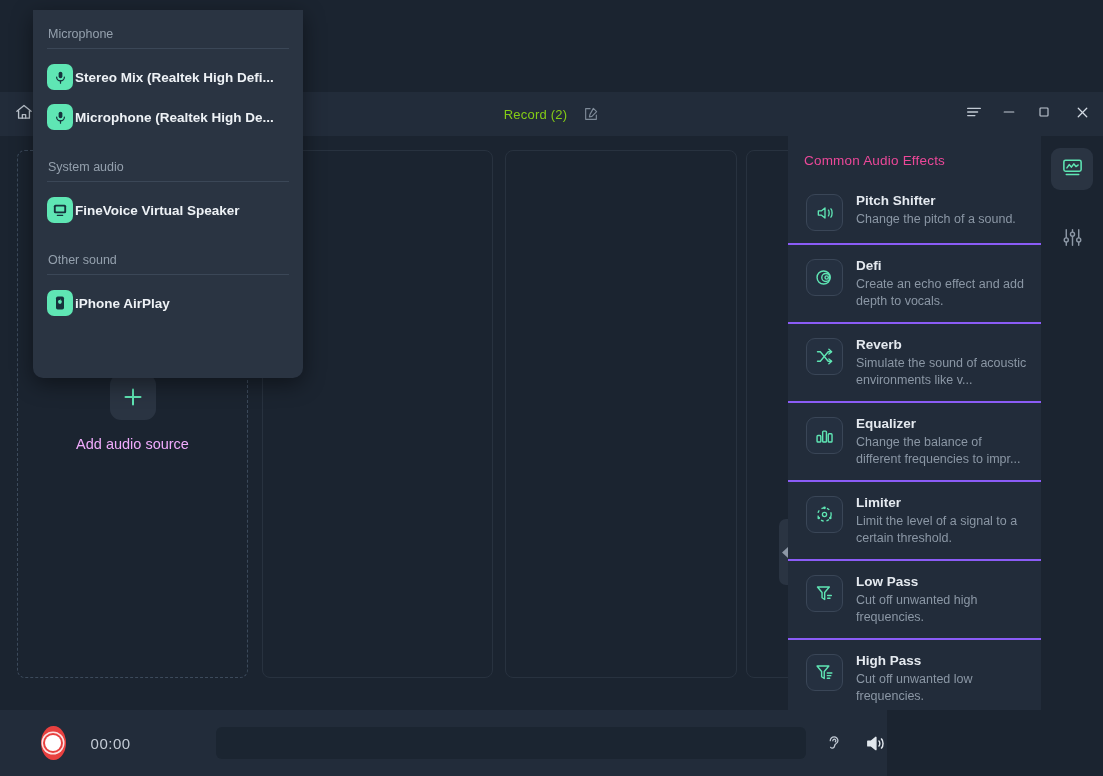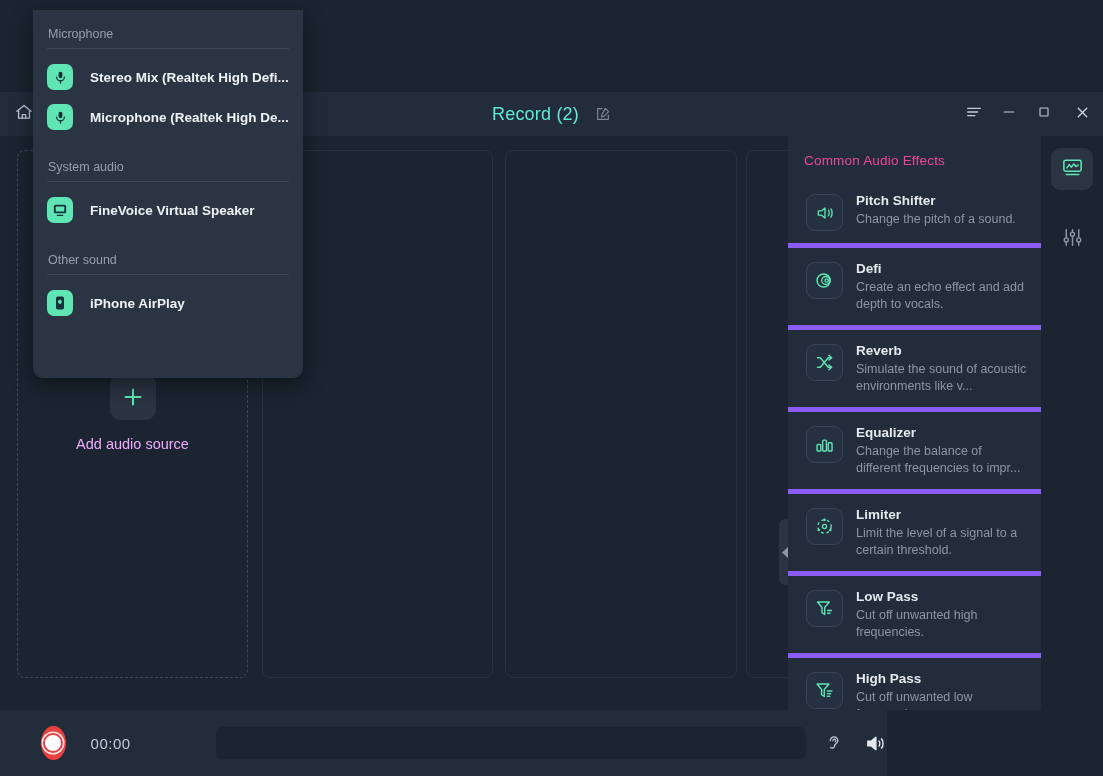--- a/index.html
+++ b/index.html
@@ -24,21 +24,21 @@
   #home-btn {
     width: 48px; height: 44px; display: flex; align-items: center; justify-content: center;
     cursor: pointer;
   }
   #title-center {
     position: absolute; left: 0; right: 0; top: 0; height: 44px;
     display: flex; align-items: center; justify-content: center; gap: 16px;
     pointer-events: none;
   }
   #title-text {
-    color: #5eead4; font-size: 18px; letter-spacing: .2px;
+    color: #84cc16; font-size: 13px; letter-spacing: .2px;
   }
   #title-edit { pointer-events: auto; cursor: pointer; display: flex; }
   #win-controls {
     position: absolute; right: 0; top: 0; height: 44px;
     display: flex; align-items: center;
   }
   .win-btn {
     width: 35px; height: 44px; display: flex; align-items: center; justify-content: center;
     cursor: pointer;
   }
@@ -89,21 +89,21 @@
   #effects-title {
     color: #ec4899; font-size: 13.5px; padding: 17px 0 0 16px; letter-spacing: .2px;
   }
   #effects-list {
     position: absolute; left: 0; top: 44px; width: 253px; height: 530px;
     overflow: hidden;
   }
   .effect-row {
     display: flex; align-items: flex-start; gap: 13px;
     padding: 12px 14px 12px 18px;
-    border-bottom: 5px solid #8b5cf6;
+    border-bottom: 2px solid #8b5cf6;
     cursor: pointer;
   }
   .effect-ico {
     flex: 0 0 auto; width: 37px; height: 37px; border-radius: 9px;
     border: 1px solid #3a4657; background: #253040;
     display: flex; align-items: center; justify-content: center;
     margin-top: 2px;
   }
   .effect-txt { min-width: 0; }
   .effect-name { color: #e4e9ef; font-size: 13.5px; font-weight: bold; line-height: 18px; }
@@ -159,21 +159,21 @@
     background: #2a3442; border-radius: 0 0 10px 10px;
     box-shadow: 0 6px 22px rgba(0,0,0,.45);
     overflow: hidden;
   }
   .dd-group-label {
     color: #94a0ad; font-size: 12.5px;
     padding: 13px 0 7px 15px;
   }
   .dd-divider { height: 1px; background: #3b4757; margin: 0 14px; }
   .dd-item {
-    display: flex; align-items: center; gap: 17px;
+    display: flex; align-items: center; gap: 2px;
     height: 40px; padding: 0 14px; margin: 0 0px;
     cursor: pointer;
   }
   .dd-item.hovered { background: #313c4c; }
   .dd-ico {
     flex: 0 0 auto; width: 26px; height: 26px; border-radius: 7px;
     background: #5fe6b4; display: flex; align-items: center; justify-content: center;
   }
   .dd-label {
     color: #eef2f6; font-size: 13.5px; font-weight: bold;

